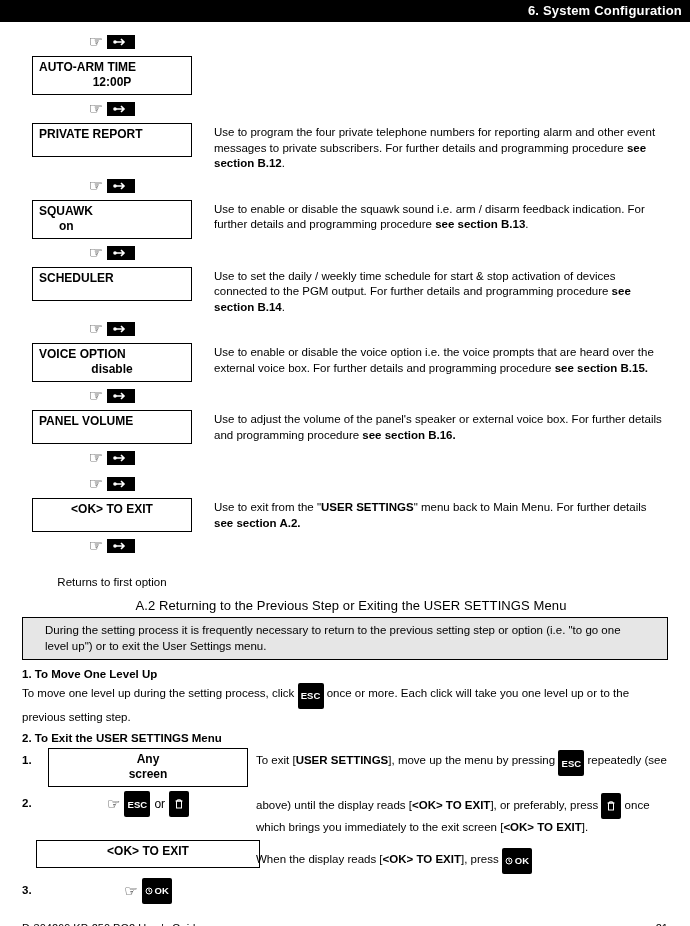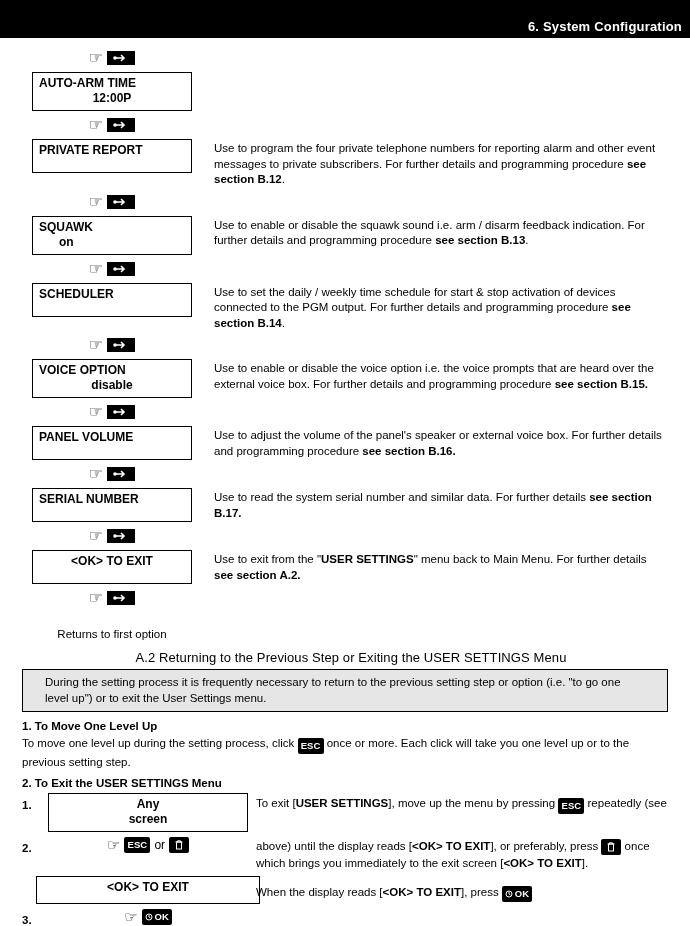--- a/index.html
+++ b/index.html
@@ -17,21 +17,21 @@
     width: 690px;
     padding: 0 22px 10px 22px;
     position: relative;
   }
   .header-bar {
     background: #000;
     color: #fff;
     font-weight: bold;
     font-size: 13px;
     text-align: right;
-    padding: 19px 8px 4px 0;
+    padding: 3px 8px 4px 0;
     margin: 0 -22px 8px -22px;
     letter-spacing: .2px;
   }
   .row {
     display: flex;
     align-items: flex-start;
     gap: 12px;
     margin-bottom: 2px;
   }
   .left-col {
@@ -108,21 +108,21 @@
   }
   .esc-btn, .ok-btn, .del-btn {
     display: inline-flex;
     align-items: center;
     justify-content: center;
     background: #000;
     color: #fff;
     font-weight: bold;
     font-size: 9.5px;
     padding: 0 2px;
-    height: 16px;
+    height: 26px;
     min-width: 26px;
     border-radius: 2px;
     vertical-align: -2px;
     line-height: 1;
     gap:2px;
   }
   .del-btn { min-width:20px; padding:0 3px; }
   .ok-btn { min-width:30px; }
   ol.steps {
     margin: 4px 0 0 0;
@@ -300,26 +300,20 @@
             <span class="hand">☞</span>
             <span class="arrow-box">
               <svg width="18" height="10" viewBox="0 0 18 10">
                 <path d="M2 5 L12 5 M9 2 L12 5 L9 8" stroke="#fff" stroke-width="1.6" fill="none"></path>
                 <circle cx="3" cy="5" r="1.8" fill="#fff"></circle>
               </svg>
             </span>
           </div>
         </div>
         <div class="right-col"></div>
-      </div>
-      <div class="row">
-        <div class="left-col">
-          <div class="screen"><span>SERIAL NUMBER</span></div>
-        </div>
-        <div class="right-col">Use to read the system serial number and similar data. For further details <b>see section B.17.</b></div>
       </div>
       <div class="row">
         <div class="left-col">
           <div class="hand-arrow">
             <span class="hand">☞</span>
             <span class="arrow-box">
               <svg width="18" height="10" viewBox="0 0 18 10">
                 <path d="M2 5 L12 5 M9 2 L12 5 L9 8" stroke="#fff" stroke-width="1.6" fill="none"></path>
                 <circle cx="3" cy="5" r="1.8" fill="#fff"></circle>
               </svg>

